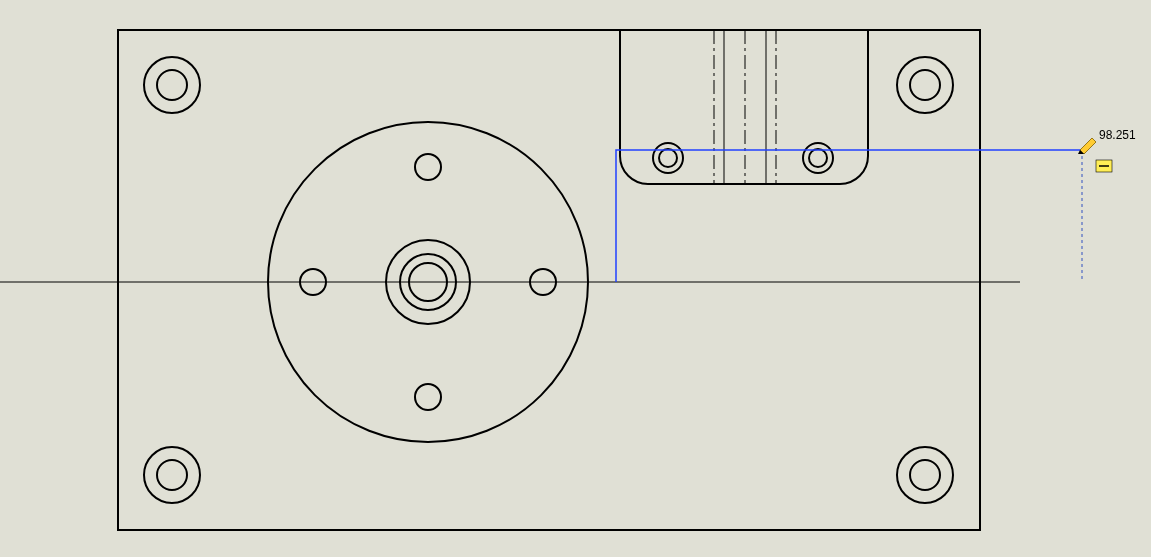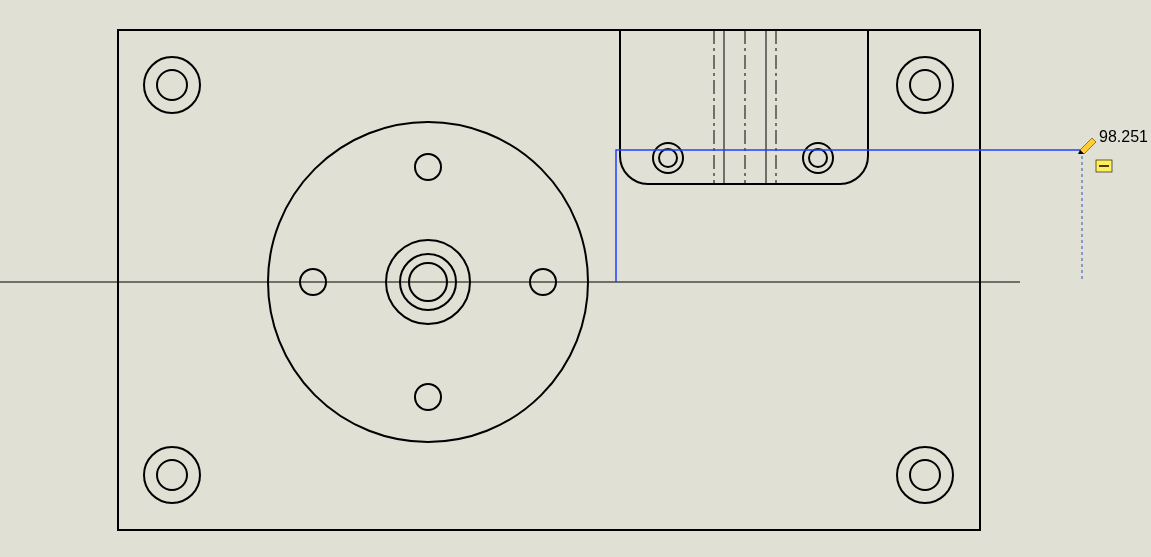--- a/index.html
+++ b/index.html
@@ -12,21 +12,21 @@
       position: relative;
       font-family: Arial, sans-serif;
     }
     svg {
       position: absolute;
       top: 0;
       left: 0;
     }
     .dim-text {
       position: absolute;
-      font-size: 16px;
+      font-size: 12px;
       color: #000;
     }
   </style>
 </head>
 <body>
 
 <svg width="1151" height="557">
 
   <line x1="0" y1="282" x2="1020" y2="282" stroke="#000" stroke-width="1"></line>
 

